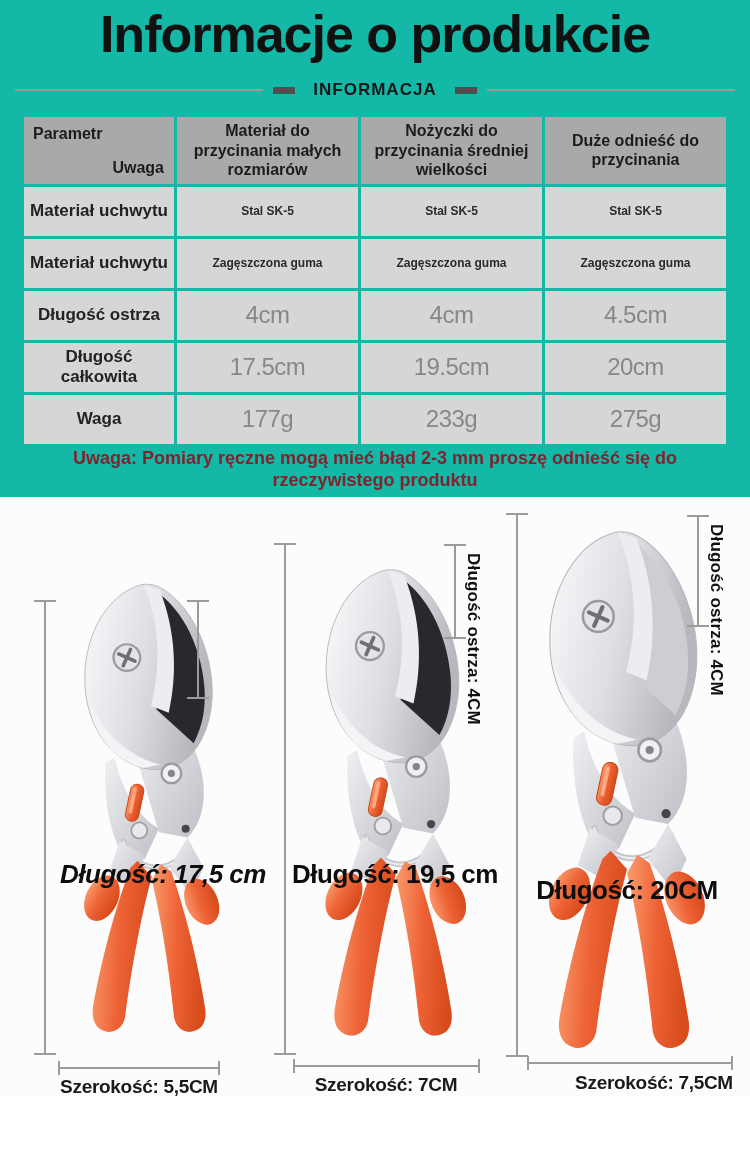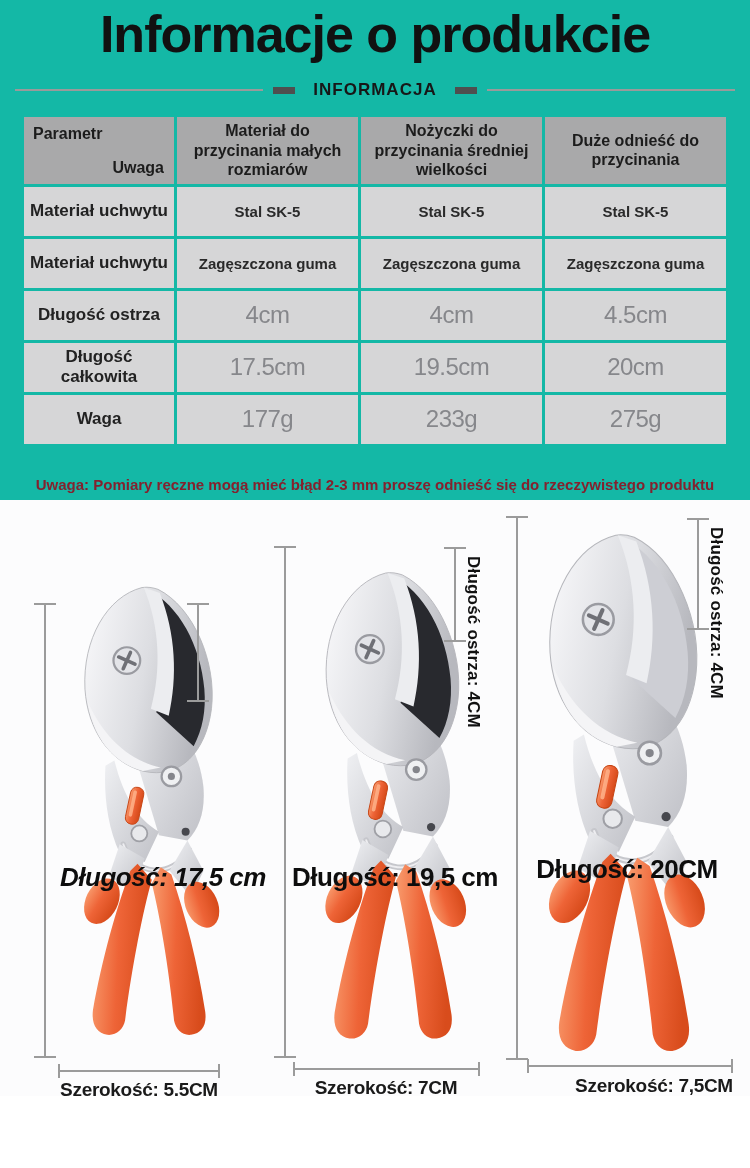--- a/index.html
+++ b/index.html
@@ -15,30 +15,30 @@
   .divider .dash{width:22px;height:7px;background:#4f4f4f;margin:0 10px;}
   .divider .sec{font-size:17px;font-weight:700;letter-spacing:1px;color:#171717;margin:0 8px;white-space:nowrap;}
 
   
   table.spec{border-collapse:separate;border-spacing:3px;width:708px;margin:14px auto 0;table-layout:fixed;}
   table.spec col.c0{width:150px;}
   table.spec th,table.spec td{text-align:center;vertical-align:middle;padding:4px 6px;}
   table.spec th{background:#a9a9aa;font-size:16px;font-weight:700;color:#1c1c1c;height:56px;line-height:1.22;}
   table.spec td{background:#d6d6d7;height:41px;}
   td.rowlab{font-size:17px;font-weight:700;color:#222;}
-  td.vbold{font-size:15px;font-weight:700;color:#2a2a2a;}
+  td.vbold{font-size:12px;font-weight:700;color:#2a2a2a;}
   td.vlight{font-size:24px;font-weight:400;color:#86878b;letter-spacing:-0.5px;}
   th.corner{position:relative;text-align:left;padding:0;
     background-image:linear-gradient(to top right,#a9a9aa calc(50% - 1px),#ffffff calc(50% - 1px),#ffffff calc(50% + 1px),#a9a9aa calc(50% + 1px));
     background-color:#a9a9aa;}
   th.corner .param{position:absolute;top:7px;left:9px;font-size:16px;font-weight:700;}
   th.corner .nazwa{position:absolute;bottom:6px;right:10px;font-size:16px;font-weight:700;}
 
   
-  .note{max-width:694px;margin:29px auto 0;text-align:center;font-size:15px;line-height:1.22;
+  .note{max-width:694px;margin:1px auto 0;text-align:center;font-size:18px;line-height:1.22;
         font-weight:700;color:#84212e;}
 
   
   .photos{position:relative;width:750px;height:628px;margin-top:6px;background:#fcfcfd;}
   .photos svg.tool{position:absolute;}
   .dimv{position:absolute;width:2px;background:#9b9b9b;}
   .dimv::before,.dimv::after{content:"";position:absolute;left:-10px;width:22px;height:2px;background:#9b9b9b;}
   .dimv::before{top:0;}
   .dimv::after{bottom:0;}
   .dimh{position:absolute;height:2px;background:#9b9b9b;}
@@ -190,18 +190,18 @@
     <div class="len-label" style="left:395px;top:362px;">Długość: 19,5 cm</div>
     <div class="dimh" style="left:293px;top:568px;width:187px;"></div>
     <div class="wid-label" style="left:386px;top:577px;">Szerokość: 7CM</div>
 
     <svg class="tool" style="left:512px;top:12px;--blade:#cdced4" width="226" height="556" viewBox="0 0 220 520">
       <use href="#shearShape" xlink:href="#shearShape"></use>
     </svg>
     <div class="dimv" style="left:516px;top:16px;height:544px;"></div>
     <div class="dimv" style="left:697px;top:18px;height:112px;"></div>
     <div class="blade-label" style="left:706px;top:27px;">Długość ostrza: 4CM</div>
-    <div class="len-label" style="left:627px;top:354px;">Długość: 20CM</div>
+    <div class="len-label" style="left:627px;top:378px;">Długość: 20CM</div>
     <div class="dimh" style="left:527px;top:565px;width:206px;"></div>
     <div class="wid-label" style="left:654px;top:575px;">Szerokość: 7,5CM</div>
 
   </div>
 </div>
 
 </body></html>

